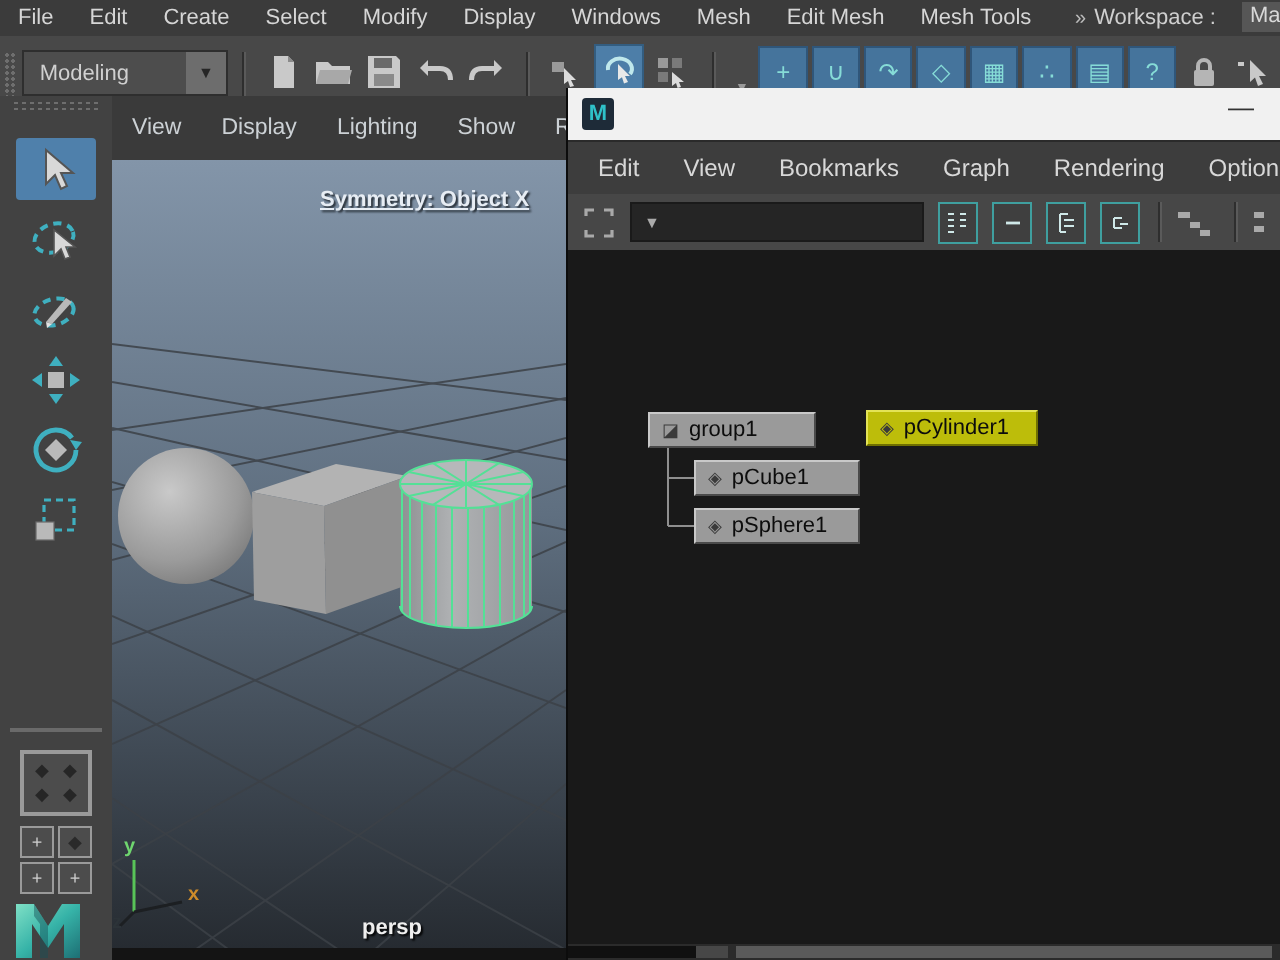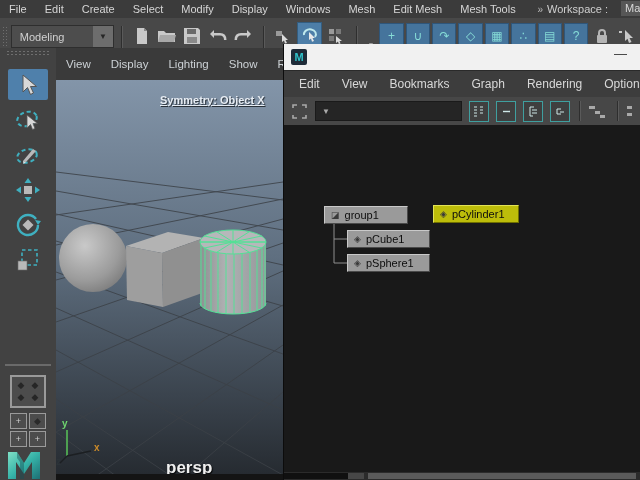--- a/index.html
+++ b/index.html
@@ -46,21 +46,21 @@
   .laycell.dia{color:#2a2a2a;}
   .mayalogo{position:absolute;left:4px;top:402px;width:40px;height:30px;}
   
   .panelmenu{position:absolute;left:56px;top:48px;width:227px;height:32px;background:#3a3a3a;
              display:flex;align-items:center;overflow:hidden;font-size:11.5px;color:#ccd1d5;}
   .panelmenu .pmi{padding:0 10px;white-space:nowrap;}
   
   .viewport{position:absolute;left:56px;top:80px;width:227px;height:394px;overflow:hidden;}
   .vp-overlay{position:absolute;left:104px;top:14px;font-size:11px;font-weight:bold;color:#e7edf4;
               text-shadow:1px 1px 1px rgba(20,25,30,.8);white-space:nowrap;text-decoration:underline;}
-  .vp-cam{position:absolute;left:110px;top:378px;width:60px;text-align:left;font-size:17px;
+  .vp-cam{position:absolute;left:110px;top:378px;width:60px;text-align:center;font-size:11px;
           font-weight:bold;color:#efefef;text-shadow:1px 1px 1px rgba(0,0,0,.9);}
   .axis-y{position:absolute;left:6px;top:338px;color:#6fd66f;font-size:10px;font-weight:bold;}
   .axis-x{position:absolute;left:38px;top:362px;color:#cc8b2a;font-size:10px;font-weight:bold;}
   .axis-z{position:absolute;left:0px;top:376px;color:#2c3338;font-size:10px;font-weight:bold;}
   .vp-bottom{position:absolute;left:56px;top:474px;width:227px;height:6px;background:#141414;}
   
   .hypergraph{position:absolute;left:283px;top:44px;width:357px;height:436px;background:#191919;
               border-left:1px solid #0c0c0c;box-sizing:border-box;display:flex;flex-direction:column;}
   .hg-title{height:26px;background:#f1f1f1;display:flex;align-items:center;padding-left:7px;position:relative;}
   .hg-micon{width:16px;height:16px;background:#1e2b38;border-radius:2px;color:#2fc1c9;font-size:11px;

